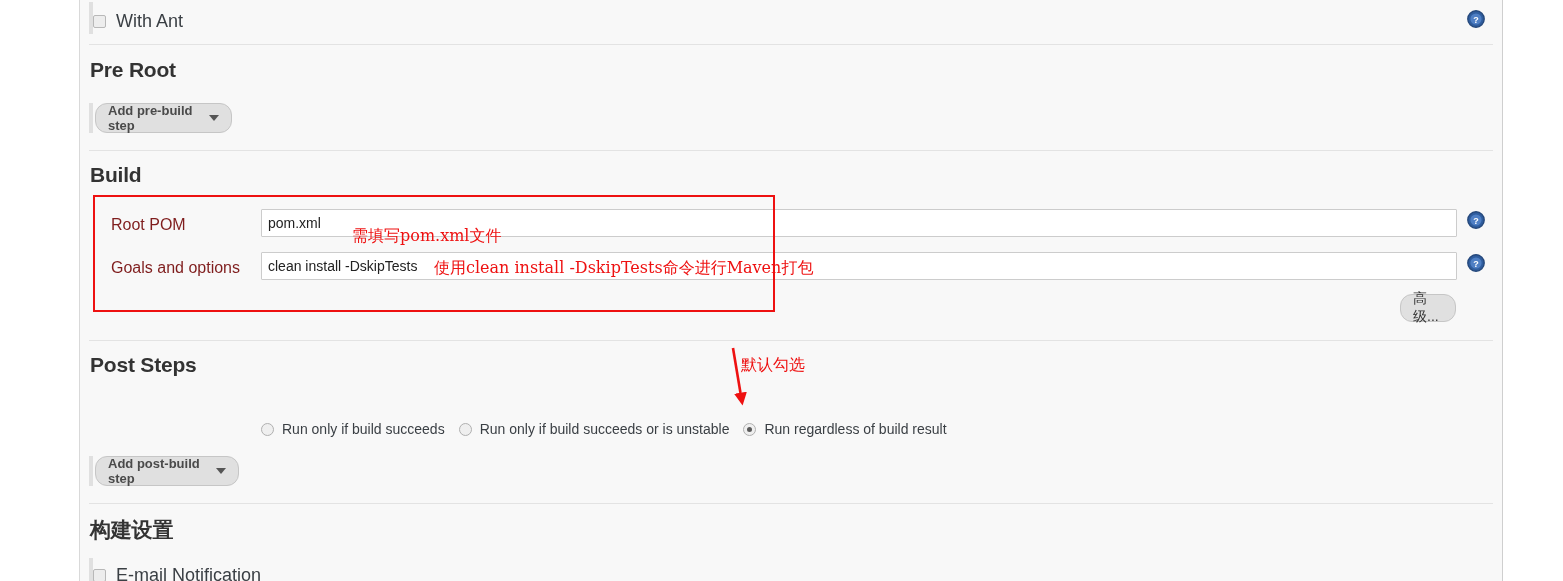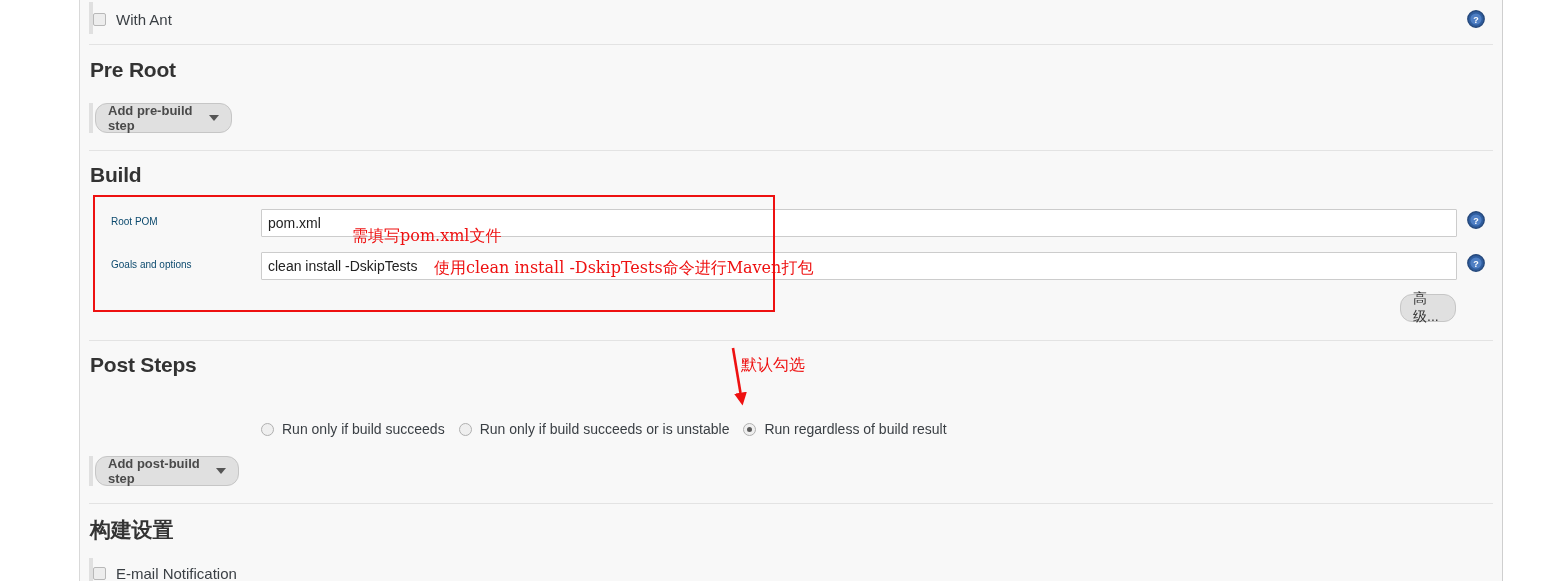--- a/index.html
+++ b/index.html
@@ -36,39 +36,39 @@
     font-size: 21px; font-weight: bold;
     color: #333; letter-spacing: -0.2px;
   }
 
   .cb-row { position: absolute; display: flex; align-items: center; }
   .checkbox {
     width: 13px; height: 13px;
     border: 1px solid #b8b8b8; border-radius: 2px;
     background: #ededed; flex: none;
   }
-  .cb-label { margin-left: 10px; font-size: 15px; color: #3a3f44; }
+  .cb-label { margin-left: 10px; font-size: 18px; color: #3a3f44; }
 
   .btn {
     position: absolute;
     display: flex; align-items: center; justify-content: center;
     background: #e0e0e0;
     border: 1px solid #c6c6c6; border-radius: 12px;
     font-size: 13px; font-weight: bold; color: #4a4a4a;
     padding: 0 12px; cursor: pointer;
   }
   .btn .caret {
     margin-left: 9px; width: 0; height: 0;
     border-left: 5px solid transparent; border-right: 5px solid transparent;
     border-top: 6px solid #555;
   }
   .btn-plain { font-weight: normal; font-size: 14px; color: #333; }
 
   .field-label {
-    position: absolute; font-size: 10px; color: #0c4a6e;
+    position: absolute; font-size: 16px; color: #7f1d1d;
   }
   .field-input {
     position: absolute; height: 28px;
     background: #ffffff;
     border: 1px solid #ccc; border-radius: 1px;
     font-size: 14px; color: #222;
     padding: 0 6px; line-height: 26px;
     font-family: "Liberation Sans", sans-serif;
     white-space: nowrap; overflow: hidden;
   }

